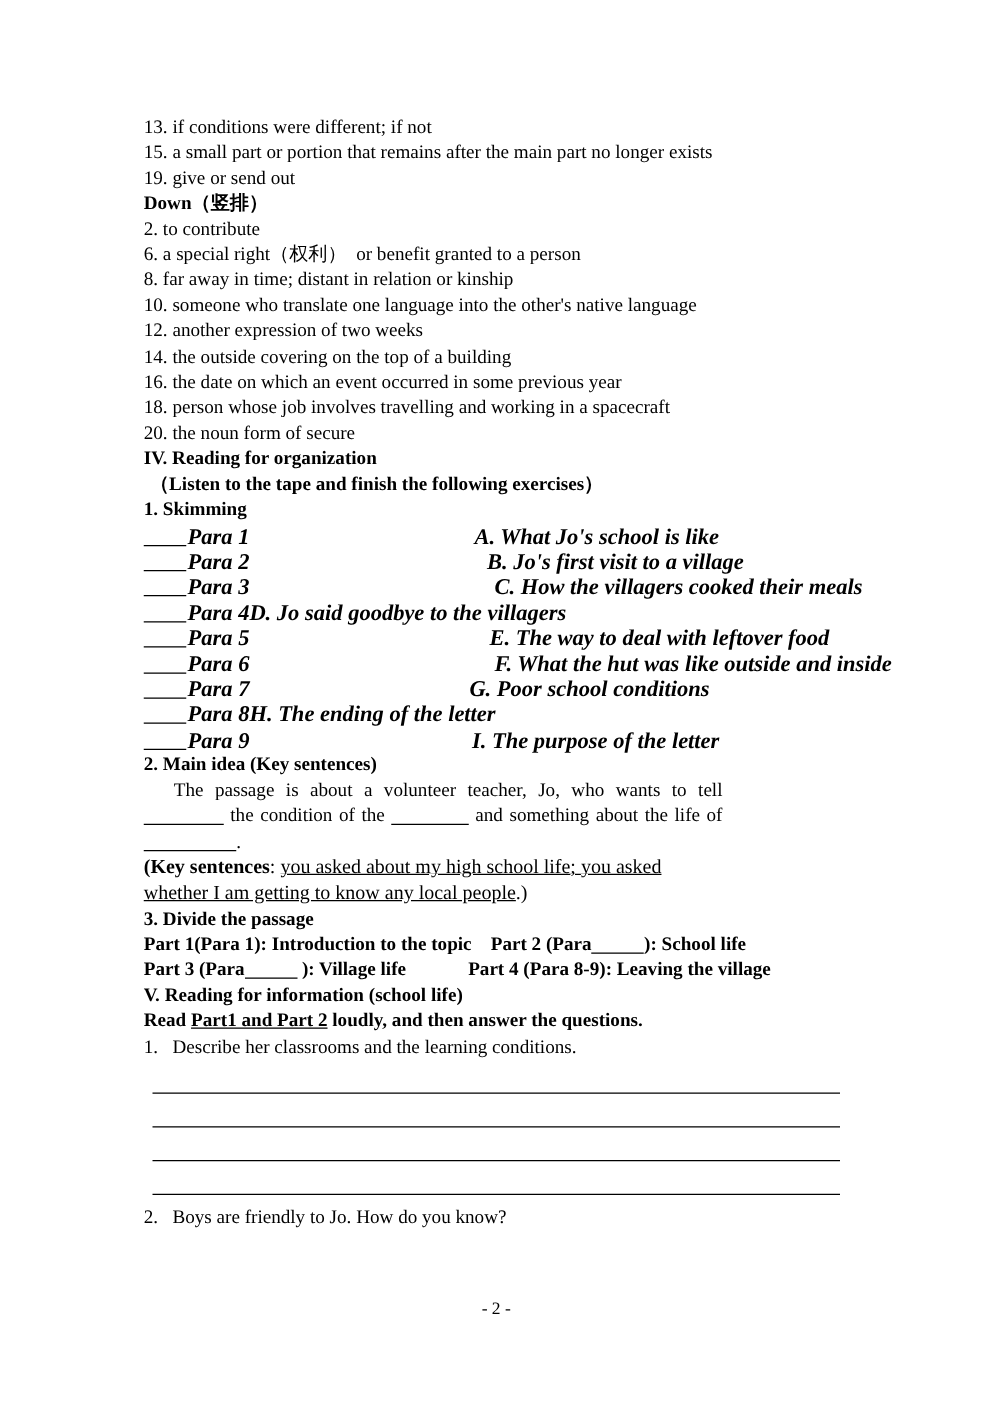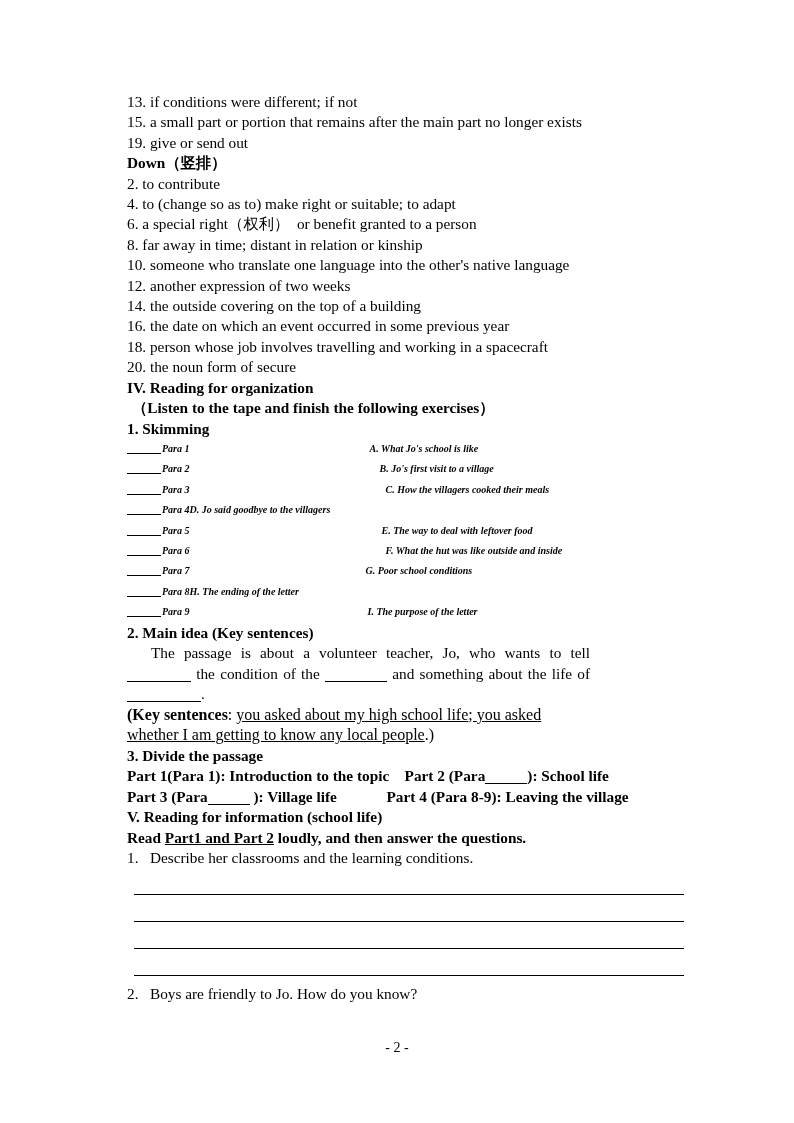--- a/index.html
+++ b/index.html
@@ -10,37 +10,37 @@
   body {
     width: 794px;
     height: 1123px;
     position: relative;
     font-family: "Liberation Serif", "DejaVu Serif", serif;
     color: #000000;
     overflow: hidden;
   }
   .page {
     position: absolute;
-    left: 12px; top: 0;
+    left: 0; top: 0;
     width: 696px;
     height: 1123px;
     box-sizing: border-box;
     padding: 92px 118px 0 115px;
   }
   .line {
     font-size: 15.3px;
     line-height: 20.4px;
     white-space: pre;
   }
   .bold { font-weight: bold; }
   .u { text-decoration: underline; }
 
   
   .match-row {
-    font-size: 10px;
+    font-size: 18px;
     line-height: 20.4px;
     white-space: pre;
     font-weight: bold;
     font-style: italic;
   }
   .match-row .blank {
     display: inline-block;
     width: 34px;
     border-bottom: 1.4px solid #000;
     vertical-align: -2px;
@@ -111,21 +111,20 @@
   <div>
     <div class="line">13. if conditions were different; if not</div>
     <div class="line">15. a small part or portion that remains after the main part no longer exists</div>
     <div class="line">19. give or send out</div>
   </div>
 
   <div class="line bold">Down（竖排）</div>
 
   <div>
     <div class="line">2. to contribute</div>
-    <div class="line">4. to (change so as to) make right or suitable; to adapt</div>
     <div class="line">6. a special right（权利）  or benefit granted to a person</div>
     <div class="line">8. far away in time; distant in relation or kinship</div>
     <div class="line">10. someone who translate one language into the other's native language</div>
     <div class="line">12. another expression of two weeks</div>
     <div class="line">14. the outside covering on the top of a building</div>
     <div class="line">16. the date on which an event occurred in some previous year</div>
     <div class="line">18. person whose job involves travelling and working in a spacecraft</div>
     <div class="line">20. the noun form of secure</div>
   </div>
 

